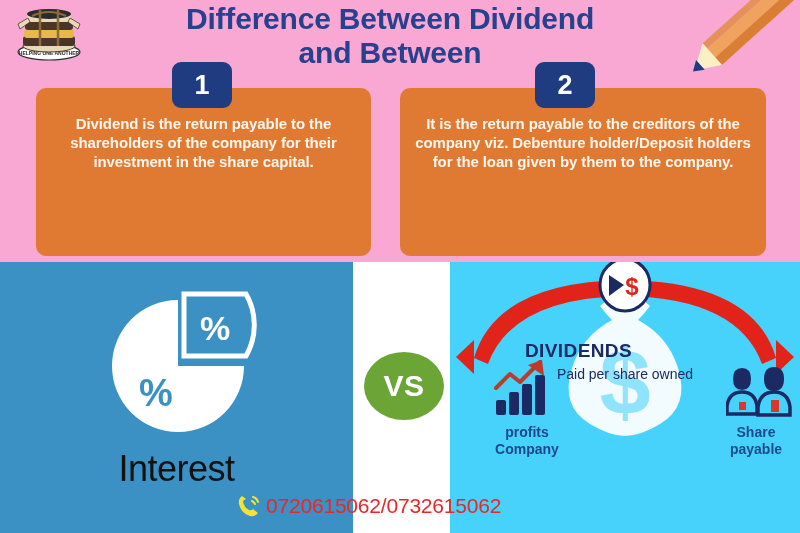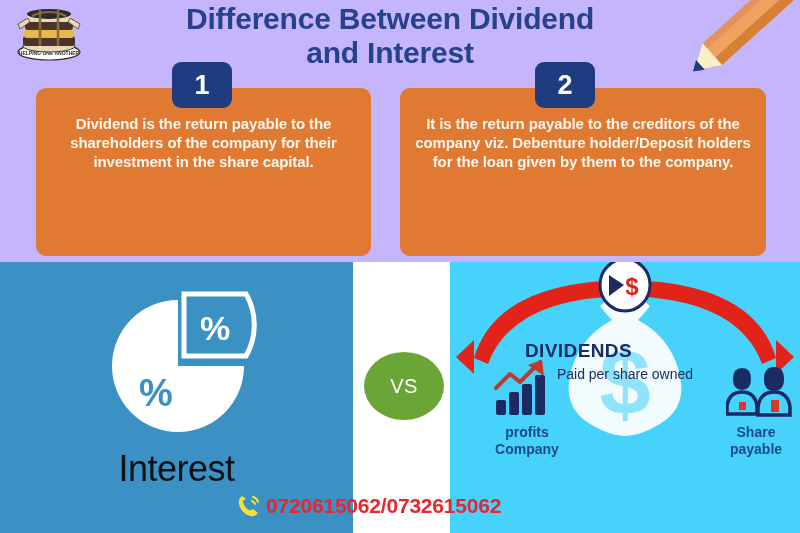--- a/index.html
+++ b/index.html
@@ -17,21 +17,21 @@
     overflow: hidden;
     background: #F8CC64;
   }
 
   
   .header-band {
     position: absolute;
     left: 0; top: 0;
     width: 800px;
     height: 262px;
-    background: #c4b5fd;
+    background: #f9a8d4;
   }
   .logo-badge {
     position: absolute;
     left: 10px; top: 2px;
     width: 78px; height: 60px;
   }
   .pencil {
     position: absolute;
     right: 0; top: 0;
     width: 120px; height: 92px;
@@ -123,22 +123,22 @@
     letter-spacing: -0.5px;
   }
 
   .vs-badge {
     position: absolute;
     left: 364px; top: 352px;
     width: 80px; height: 68px;
     background: #6AA536;
     border-radius: 50%;
     color: #ffffff;
-    font-size: 20px;
-    font-weight: normal;
+    font-size: 30px;
+    font-weight: bold;
     display: flex;
     align-items: center;
     justify-content: center;
     letter-spacing: 0.5px;
     z-index: 6;
   }
 
   .dividend-art {
     position: absolute;
     left: 0; top: 0;
@@ -195,21 +195,21 @@
     left: 236px; top: 489px;
     width: 330px; height: 34px;
     display: flex;
     align-items: center;
     z-index: 10;
   }
   .phone-icon { width: 26px; height: 26px; flex: 0 0 26px; }
   .phone-number {
     color: #E8262C;
     font-size: 21px;
-    font-weight: bold;
+    font-weight: normal;
     letter-spacing: -0.2px;
     margin-left: 4px;
     white-space: nowrap;
   }
 </style>
 </head>
 <body>
 
 <div class="infographic">
 
@@ -240,21 +240,21 @@
           <rect x="34" y="38" width="130" height="10" fill="#D97F33"></rect>
           <rect x="34" y="19" width="130" height="7" fill="#E5925A"></rect>
           <polygon points="34,19 34,48 10,33.5" fill="#FBF0C4"></polygon>
           <polygon points="18,27 18,40 8,33.5" fill="#1F3C80"></polygon>
         </g>
       </svg>
     </div>
 
     <div class="title">
       <div>Difference Between Dividend</div>
-      <div>and Interest</div>
+      <div>and Between</div>
     </div>
 
     <div class="card card-left">
       <div class="card-text">Dividend is the return payable to the shareholders of the company for their investment in the share capital.</div>
     </div>
 
     <div class="card card-right">
       <div class="card-text">It is the return payable to the creditors of the company viz. Debenture holder/Deposit holders for the loan given by them to the company.</div>
     </div>
 

